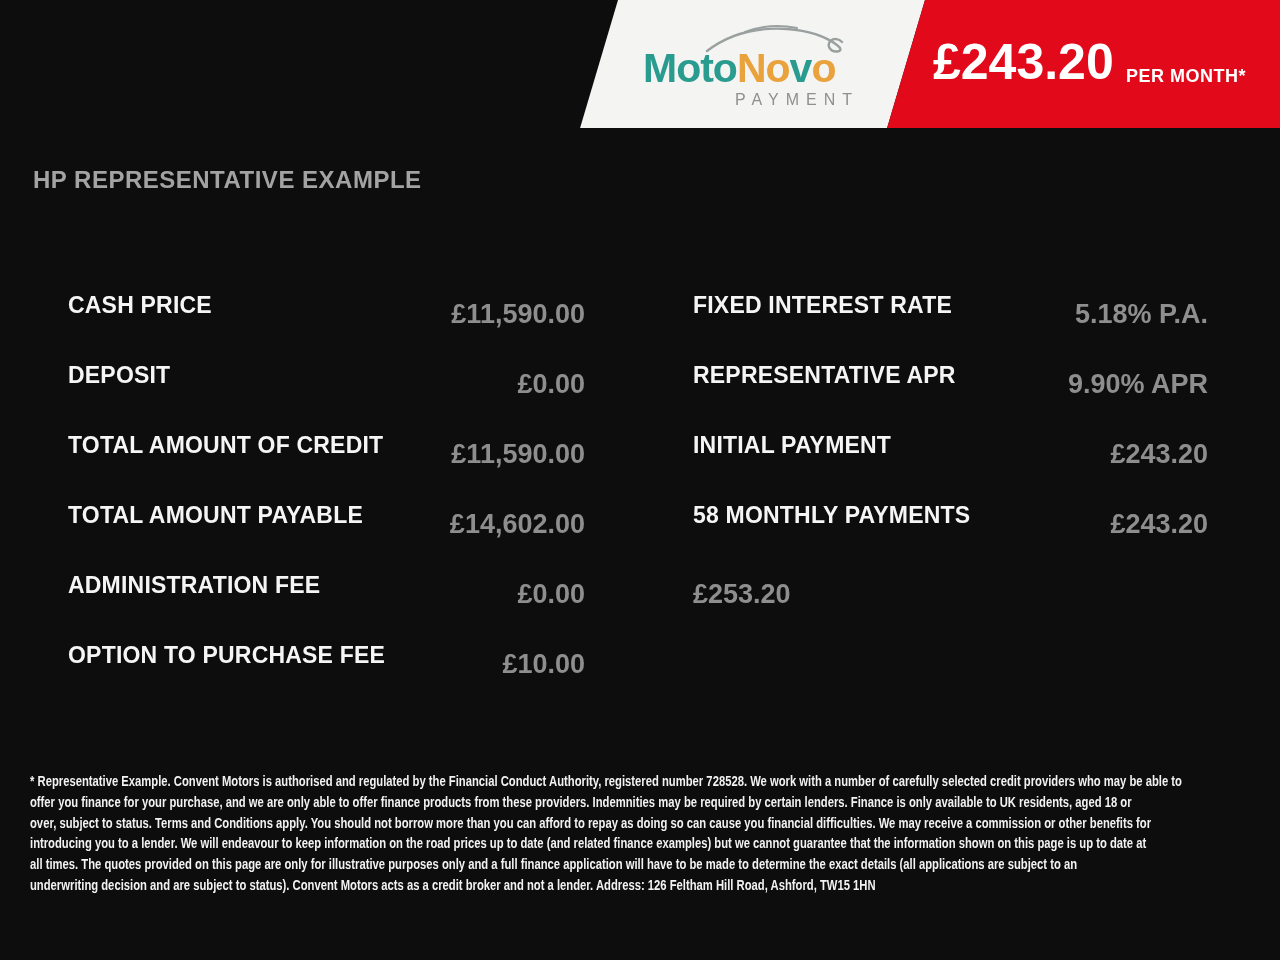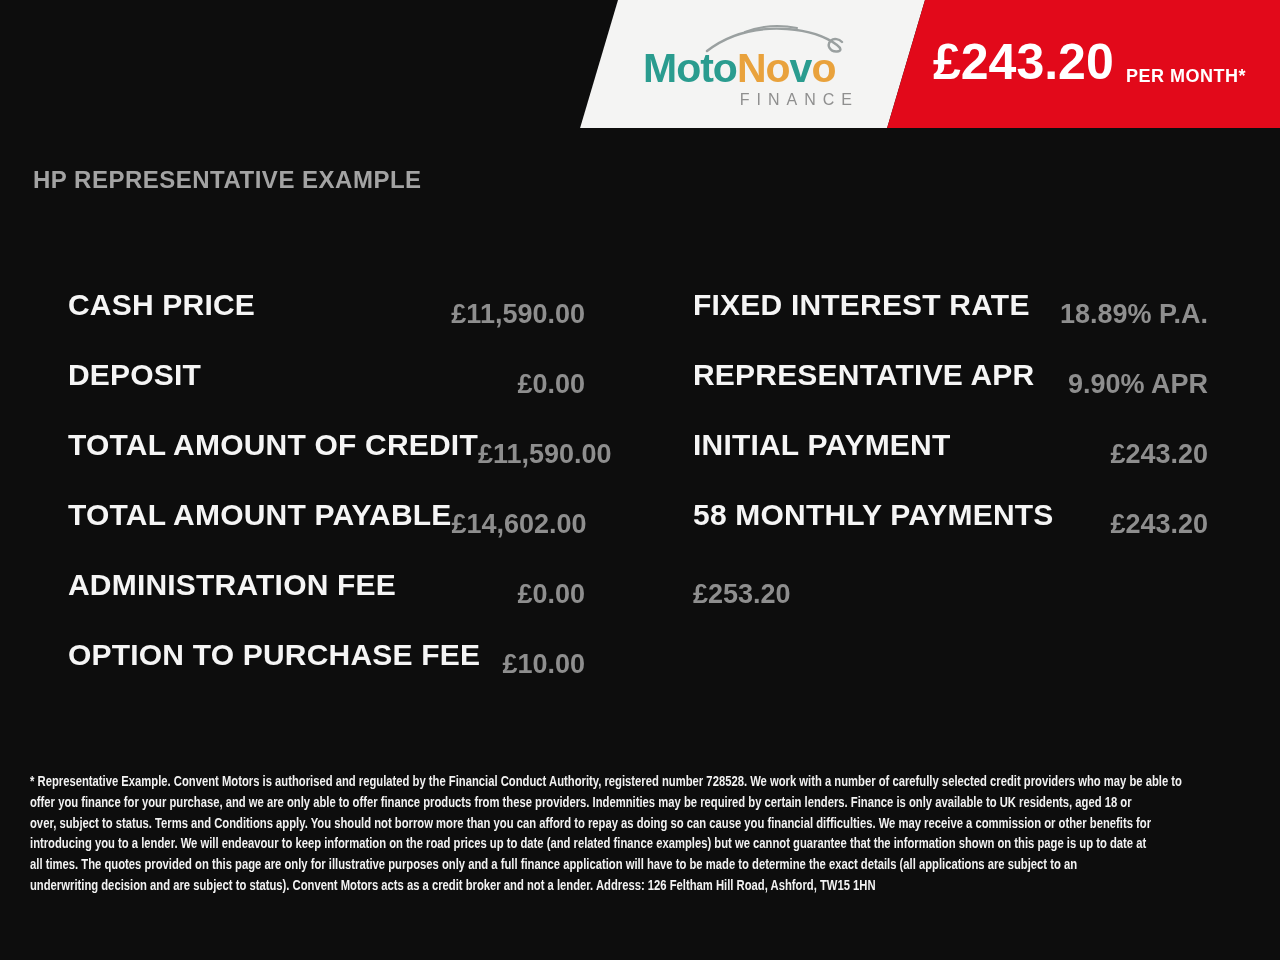--- a/index.html
+++ b/index.html
@@ -47,21 +47,21 @@
   
   .page-title {
     position:absolute; left:33px; top:166px;
     font-size:24px; font-weight:bold; color:#a3a3a3; letter-spacing:0.5px; white-space:nowrap;
   }
   
   .fcol { position:absolute; top:270px; }
   .fcol-left  { left:68px;  width:517px; }
   .fcol-right { left:693px; width:515px; }
   .frow { height:70px; display:flex; justify-content:space-between; align-items:center; }
-  .flabel { font-size:30px; font-weight:bold; color:#f5f5f5; letter-spacing:0.2px; white-space:nowrap; }
+  .flabel { font-size:23px; font-weight:bold; color:#f5f5f5; letter-spacing:0.2px; white-space:nowrap; }
   .fvalue { font-size:27px; font-weight:bold; color:#8e8e8e; white-space:nowrap; text-align:right;margin-top:19px; }
   
   .disclaimer {
     position:absolute; left:30px; top:771px;
     transform:scaleX(0.75); transform-origin:0 0;
     font-size:15px; font-weight:bold; color:#f2f2f2; line-height:20.8px;
   }
   .disclaimer .line { white-space:nowrap; }
 </style>
 </head>
@@ -73,21 +73,21 @@
     <div class="panel-white"></div>
     <div class="panel-red"></div>
 
 
     <div class="mn-logo">
       <svg class="mn-swoosh" width="150" height="30" viewBox="0 0 150 30">
         <path d="M2 27 C 24 10, 52 3, 82 5 C 102 6.5, 120 12, 132 21 C 136 24, 137 27, 132 27.5 C 125 28, 121 21, 126 16.5 C 129 14, 134 15, 137 18" fill="none" stroke="#9aa0a0" stroke-width="2.4" stroke-linecap="round"></path>
         <path d="M40 8 C 55 1.5, 75 0.5, 92 4" fill="none" stroke="#9aa0a0" stroke-width="2" stroke-linecap="round"></path>
       </svg>
       <span class="mn-wordmark"><span class="seg-teal">Moto</span><span class="seg-orange">No</span><span class="seg-teal">v</span><span class="seg-orange">o</span></span>
-      <span class="mn-subtitle">FINANCE</span>
+      <span class="mn-subtitle">PAYMENT</span>
     </div>
 
     <div class="price-amount">£243.20</div>
     <div class="price-period">PER MONTH*</div>
   </div>
 
   <div class="page-title">HP REPRESENTATIVE EXAMPLE</div>
 
   <div class="fcol fcol-left">
     <div class="frow">
@@ -112,21 +112,21 @@
     </div>
     <div class="frow">
       <span class="flabel">OPTION TO PURCHASE FEE</span>
       <span class="fvalue">£10.00</span>
     </div>
   </div>
 
   <div class="fcol fcol-right">
     <div class="frow">
       <span class="flabel">FIXED INTEREST RATE</span>
-      <span class="fvalue">18.89% P.A.</span>
+      <span class="fvalue">5.18% P.A.</span>
     </div>
     <div class="frow">
       <span class="flabel">REPRESENTATIVE APR</span>
       <span class="fvalue">9.90% APR</span>
     </div>
     <div class="frow">
       <span class="flabel">INITIAL PAYMENT</span>
       <span class="fvalue">£243.20</span>
     </div>
     <div class="frow">

